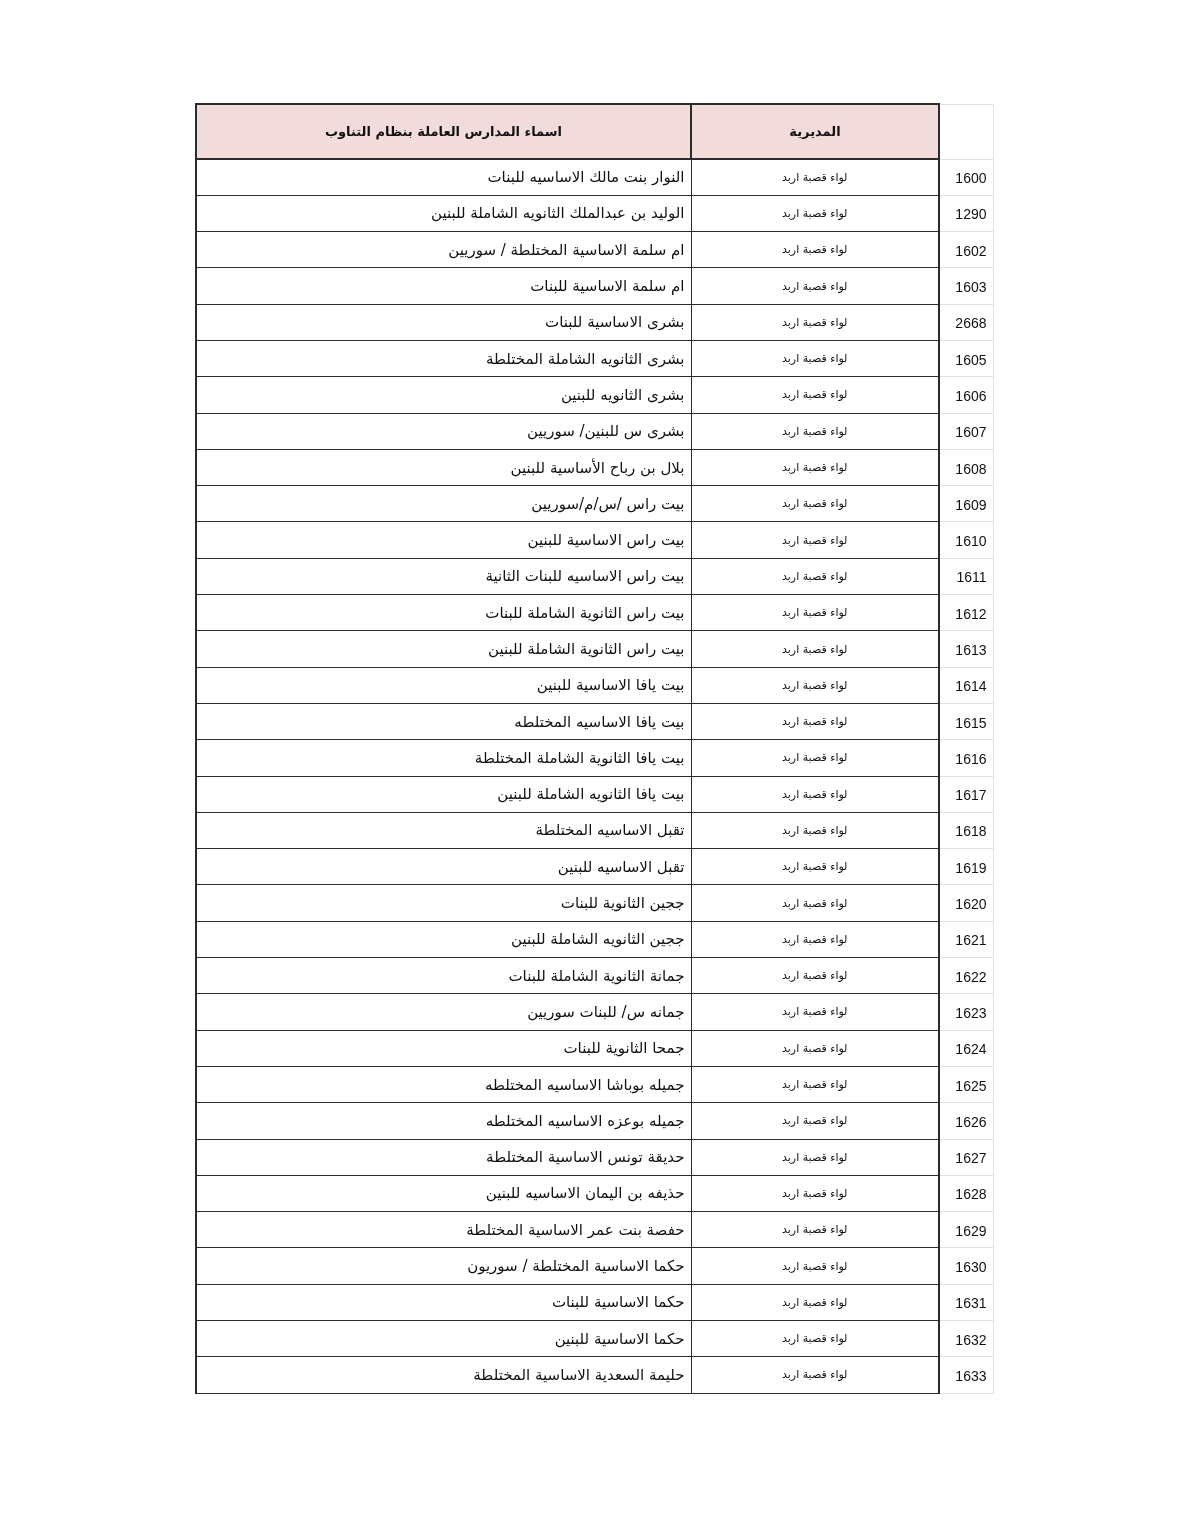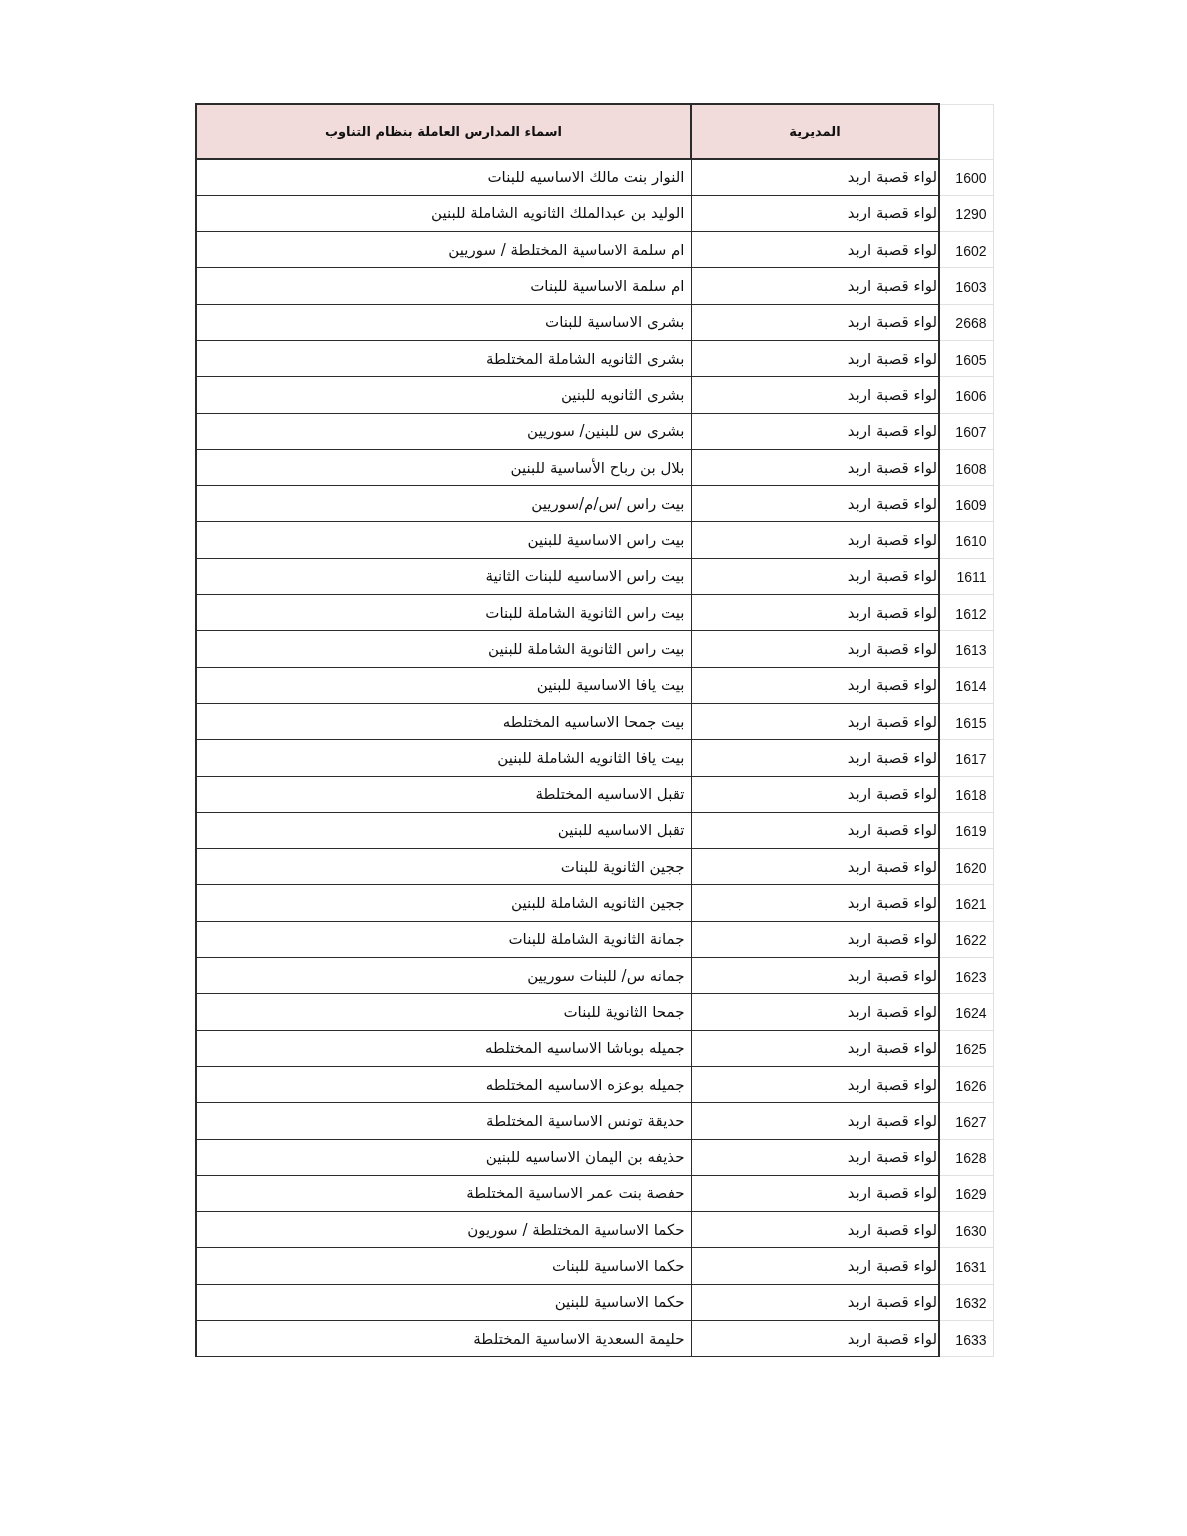--- a/index.html
+++ b/index.html
@@ -54,21 +54,22 @@
     text-align: right;
     direction: rtl;
     padding: 0 6px 0 4px;
     vertical-align: middle;
     white-space: nowrap;
     overflow: hidden;
   }
   td.dir {
     border: 1.5px solid #2b2b2b;
     border-right: 2px solid #2b2b2b;
-    font-size: 15px;
+    font-size: 11px;
+    text-align: center;
     direction: rtl;
     vertical-align: middle;
     white-space: nowrap;
   }
   td.num {
     border-top: 1px solid #e0e0e0;
     border-bottom: 1px solid #e0e0e0;
     border-right: 1px solid #e0e0e0;
     border-left: 2px solid #2b2b2b;
     font-family: "Liberation Sans", sans-serif;
@@ -166,23 +167,28 @@
           <td class="name">بيت راس الثانوية الشاملة للبنين</td>
           <td class="dir">لواء قصبة اربد</td>
           <td class="num">1613</td>
         </tr>
         <tr class="data-row">
           <td class="name">بيت يافا الاساسية للبنين</td>
           <td class="dir">لواء قصبة اربد</td>
           <td class="num">1614</td>
         </tr>
         <tr class="data-row">
-          <td class="name">بيت جمحا الاساسيه المختلطه</td>
+          <td class="name">بيت يافا الاساسيه المختلطه</td>
           <td class="dir">لواء قصبة اربد</td>
           <td class="num">1615</td>
+        </tr>
+        <tr class="data-row">
+          <td class="name">بيت يافا الثانوية الشاملة المختلطة</td>
+          <td class="dir">لواء قصبة اربد</td>
+          <td class="num">1616</td>
         </tr>
         <tr class="data-row">
           <td class="name">بيت يافا الثانويه الشاملة للبنين</td>
           <td class="dir">لواء قصبة اربد</td>
           <td class="num">1617</td>
         </tr>
         <tr class="data-row">
           <td class="name">تقبل الاساسيه المختلطة</td>
           <td class="dir">لواء قصبة اربد</td>
           <td class="num">1618</td>

